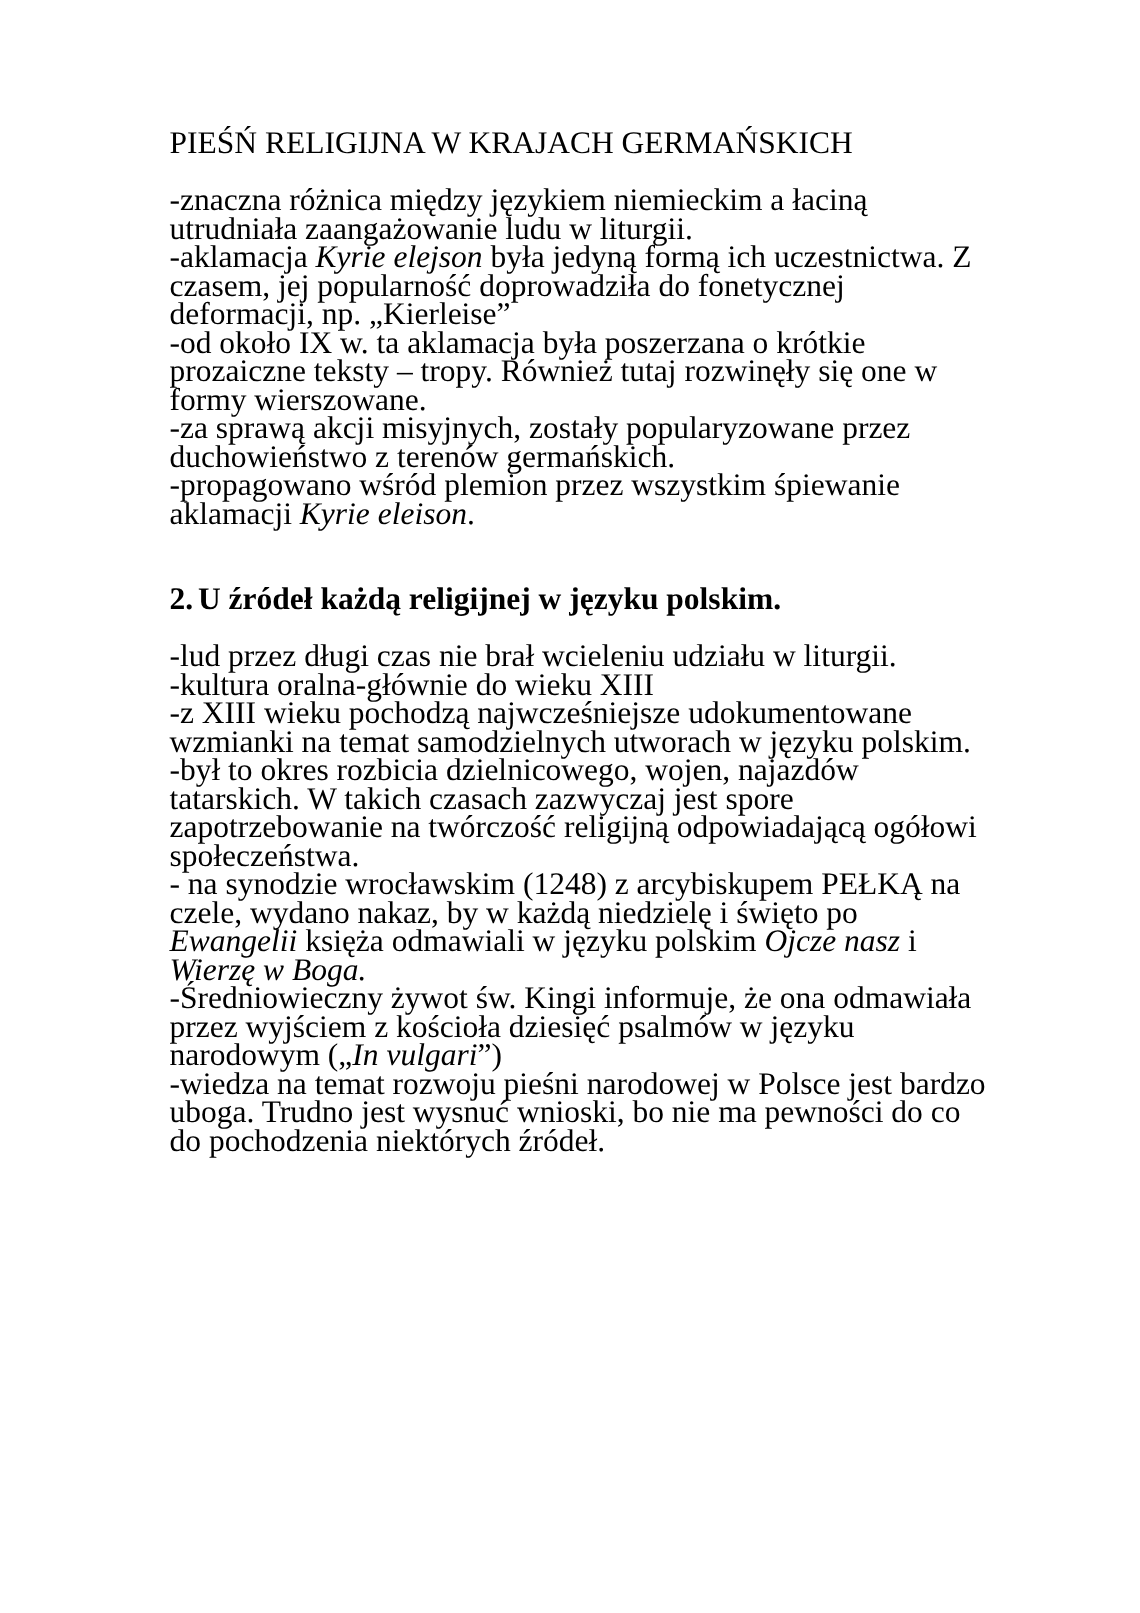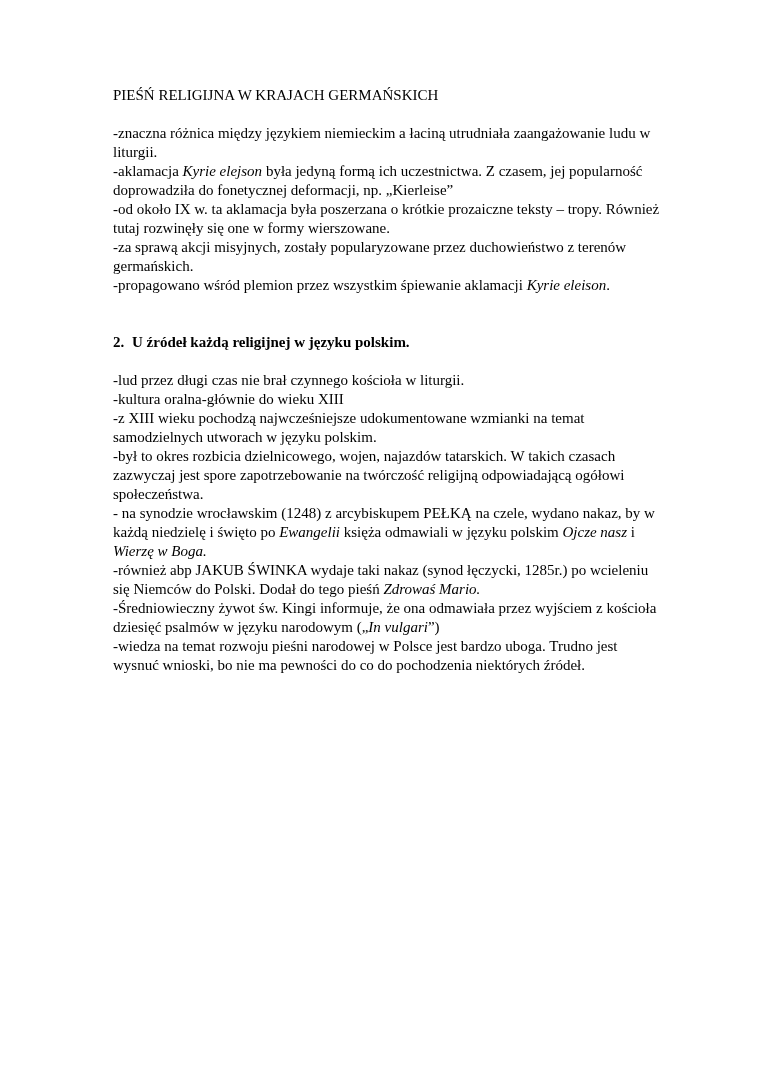--- a/index.html
+++ b/index.html
@@ -8,21 +8,21 @@
     background: #ffffff;
   }
   .page {
     position: relative;
     width: 760px;
     height: 1075px;
     box-sizing: border-box;
     background: #ffffff;
     padding: 86px 98px 40px 113px;
     font-family: "Liberation Serif", "DejaVu Serif", serif;
-    font-size: 15px;
+    font-size: 21px;
     line-height: 19px;
     color: #000000;
     overflow: hidden;
   }
   p { margin: 0; padding: 0; }
   .para { text-align: left; }
   .italic { font-style: italic; }
   .heading-caps { font-weight: normal; }
   .mb-1 { margin-bottom: 19px; }
   .mt-1 { margin-top: 19px; }
@@ -54,23 +54,22 @@
     <p class="para"><span>-za sprawą akcji misyjnych, zostały popularyzowane przez duchowieństwo z terenów germańskich.</span></p>
     <p class="para"><span>-propagowano wśród plemion przez wszystkim śpiewanie aklamacji </span><span class="italic">Kyrie eleison</span><span>.</span></p>
   </div>
 
   <div class="numbered-heading mt-2 mb-1">
     <span class="num">2.</span>
     <span>U źródeł każdą religijnej w języku polskim.</span>
   </div>
 
   <div>
-    <p class="para"><span>-lud przez długi czas nie brał czynnego kościoła w liturgii.</span></p>
+    <p class="para"><span>-lud przez długi czas nie brał wcieleniu udziału w liturgii.</span></p>
     <p class="para"><span>-kultura oralna-głównie do wieku XIII</span></p>
     <p class="para"><span>-z XIII wieku pochodzą najwcześniejsze udokumentowane wzmianki na temat samodzielnych utworach w języku polskim.</span></p>
     <p class="para"><span>-był to okres rozbicia dzielnicowego, wojen, najazdów tatarskich. W takich czasach zazwyczaj jest spore zapotrzebowanie na twórczość religijną odpowiadającą ogółowi społeczeństwa.</span></p>
     <p class="para"><span>- na synodzie wrocławskim (1248) z arcybiskupem PEŁKĄ na czele, wydano nakaz, by w każdą niedzielę i święto po </span><span class="italic">Ewangelii</span><span> księża odmawiali w języku polskim </span><span class="italic">Ojcze nasz</span><span> i </span><span class="italic">Wierzę w Boga.</span></p>
-    <p class="para"><span>-również abp JAKUB ŚWINKA wydaje taki nakaz (synod łęczycki, 1285r.) po wcieleniu się Niemców do Polski. Dodał do tego pieśń </span><span class="italic">Zdrowaś Mario.</span></p>
     <p class="para"><span>-Średniowieczny żywot św. Kingi informuje, że ona odmawiała przez wyjściem z kościoła dziesięć psalmów w języku narodowym („</span><span class="italic">In vulgari</span><span>”)</span></p>
     <p class="para"><span>-wiedza na temat rozwoju pieśni narodowej w Polsce jest bardzo uboga. Trudno jest wysnuć wnioski, bo nie ma pewności do co do pochodzenia niektórych źródeł.</span></p>
   </div>
 
 </div>
 
 </body></html>

